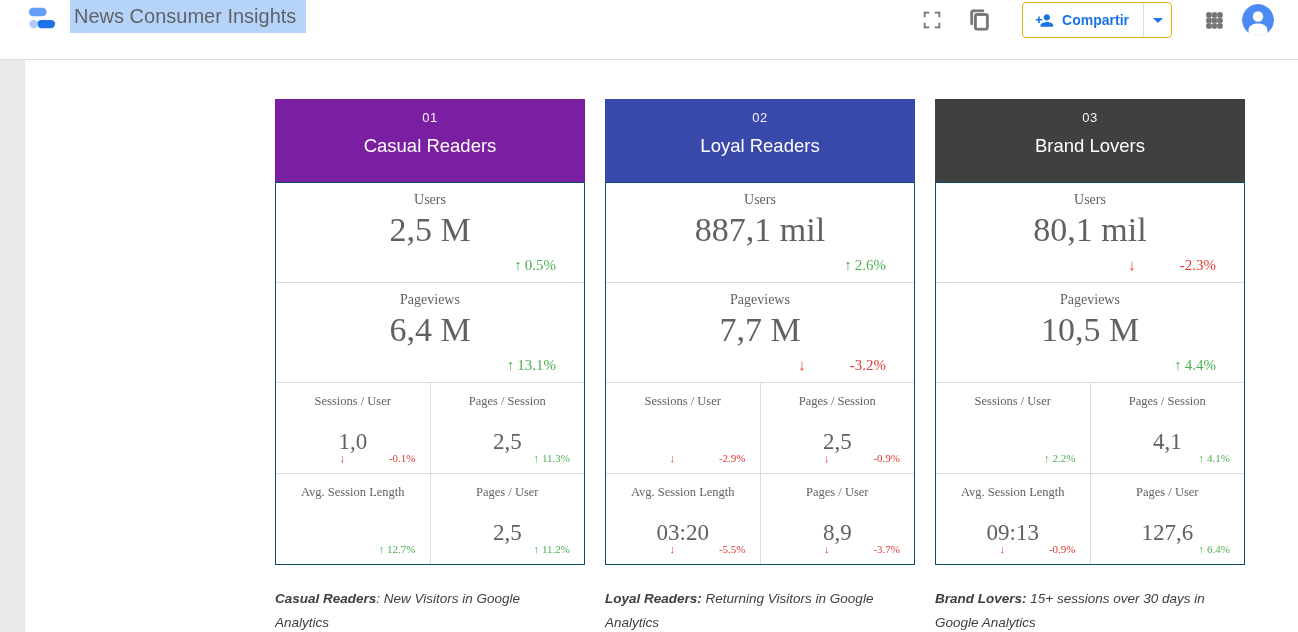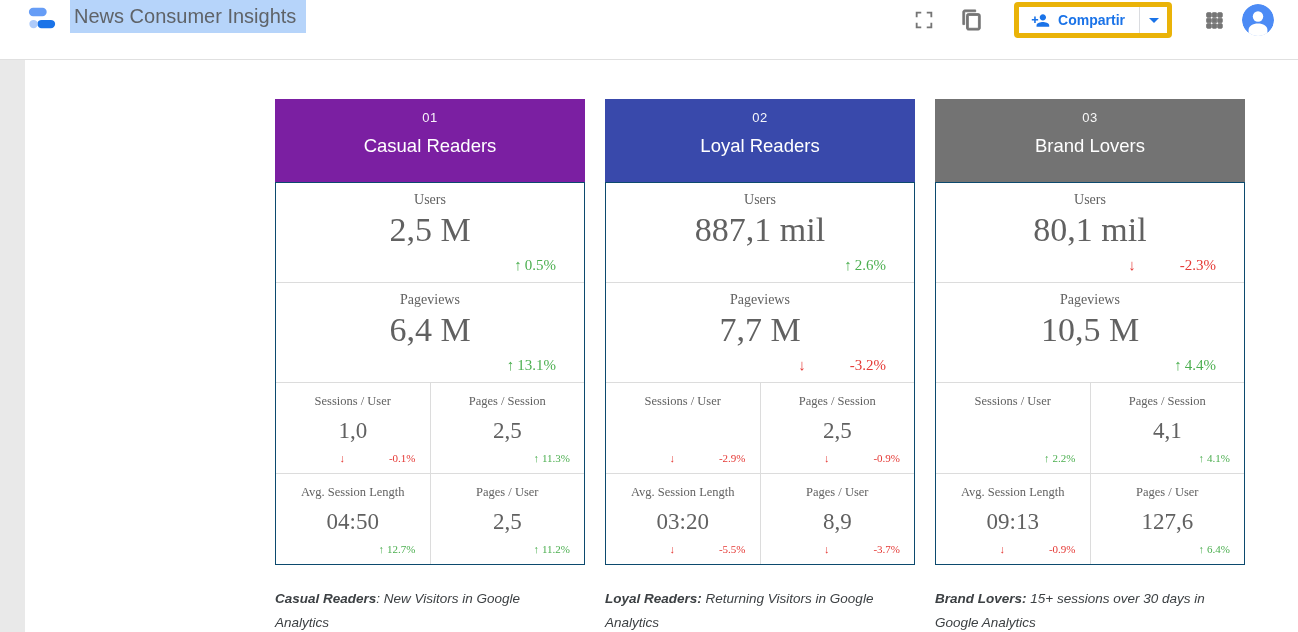--- a/index.html
+++ b/index.html
@@ -11,21 +11,21 @@
             background:#fff; border-bottom:1px solid #e0e0e0; }
   .logo-btn { width:36px; height:36px; display:flex; align-items:center; justify-content:center; cursor:pointer; }
   .logo-btn svg { width:30px; height:30px; }
   .report-title { font-size:20px; color:#5f6368; margin-left:10px;
                   background:#b6d4fa; padding:5px 10px 5px 4px; cursor:text; white-space:nowrap; }
   .top-right { margin-left:auto; display:flex; align-items:center; }
   .icon-btn { width:40px; height:40px; display:flex; align-items:center; justify-content:center;
               border:none; background:transparent; cursor:pointer; border-radius:50%; }
   .icon-btn svg { width:22px; height:22px; fill:#757575; stroke:#757575; }
   .spacer-sm { width:8px; } .spacer-md { width:22px; }
-  .share-btn { display:flex; align-items:center; height:36px; border:5px solid #eab308;
+  .share-btn { display:flex; align-items:center; height:36px; border:1px solid #eab308;
                border-radius:4px; background:#fff; overflow:hidden; }
   .share-main { display:flex; align-items:center; gap:8px; padding:0 14px 0 12px; height:100%;
                 background:none; border:none; cursor:pointer; color:#1a73e8; font-size:14px; font-weight:bold;
                 font-family:"Liberation Sans", sans-serif; }
   .share-main svg { width:19px; height:19px; fill:#1a73e8; }
   .share-caret-btn { width:28px; height:100%; border:none; border-left:1px solid #dadce0;
                      background:none; cursor:pointer; display:flex; align-items:center; justify-content:center; }
   .caret { width:0; height:0; border-left:5px solid transparent; border-right:5px solid transparent;
            border-top:5px solid #1a73e8; }
   .avatar { width:32px; height:32px; border-radius:50%; overflow:hidden; cursor:pointer; border:none; background:none; padding:0; }
@@ -43,21 +43,21 @@
   .card-name { font-size:18.5px; margin-top:10px; }
 
   .metric-table { border:1px solid #0c4a6e; background:#dcdcdc;
                   display:grid; grid-template-columns:1fr 1fr; gap:1px;font-family:Liberation Serif, serif; }
   .cell { background:#fff; position:relative; text-align:center; }
   .cell.big { grid-column:1 / span 2; height:99px; }
   .cell.small { height:90px; }
   .cell-label { font-size:14px; color:#616161; padding-top:9px; }
   .cell.small .cell-label { font-size:12.5px; padding-top:11px; white-space:nowrap; }
   .cell-value { font-size:34px; color:#616161; margin-top:3px; }
-  .cell.small .cell-value { font-size:23px; margin-top:9px; }
+  .cell.small .cell-value { font-size:23px; margin-top:20px; }
 
   .change { position:absolute; display:inline-flex; align-items:center; gap:3px; }
   .cell.big .change { right:28px; bottom:8px; font-size:15px; }
   .cell.small .change { right:14px; bottom:9px; font-size:11px; }
   .change.up { color:#4caf50; }
   .change.down { color:#e53935;gap:44px; }
   .change .arrow::before { content:"?"; }
   .change.up .arrow::before { content:"\2191"; }
   .change.down .arrow::before { content:"\2193"; }
 
@@ -165,21 +165,20 @@
         <div class="cell small">
           <div class="cell-label">Pages / Session</div>
           <div class="cell-value">2,5</div>
           <div class="change up">
             <span class="arrow"></span>
             <span>11.3%</span>
           </div>
         </div>
         <div class="cell small">
           <div class="cell-label">Avg. Session Length</div>
-          <div class="cell-value">04:50</div>
           <div class="change up">
             <span class="arrow"></span>
             <span>12.7%</span>
           </div>
         </div>
         <div class="cell small">
           <div class="cell-label">Pages / User</div>
           <div class="cell-value">2,5</div>
           <div class="change up">
             <span class="arrow"></span>
@@ -245,21 +244,21 @@
             <span>-3.7%</span>
           </div>
         </div>
       </div>
       <p class="footnote">
         <span class="term">Loyal Readers:</span><span> Returning Visitors in Google Analytics</span>
       </p>
     </div>
 
     <div class="card-col">
-      <div class="card-header" style="background-color: #737373; text-align: center;">
+      <div class="card-header" style="background-color: #404040; text-align: center;">
         <div class="card-index">03</div>
         <div class="card-name">Brand Lovers</div>
       </div>
       <div class="metric-table">
         <div class="cell big">
           <div class="cell-label">Users</div>
           <div class="cell-value">80,1 mil</div>
           <div class="change down">
             <span class="arrow"></span>
             <span>-2.3%</span>

